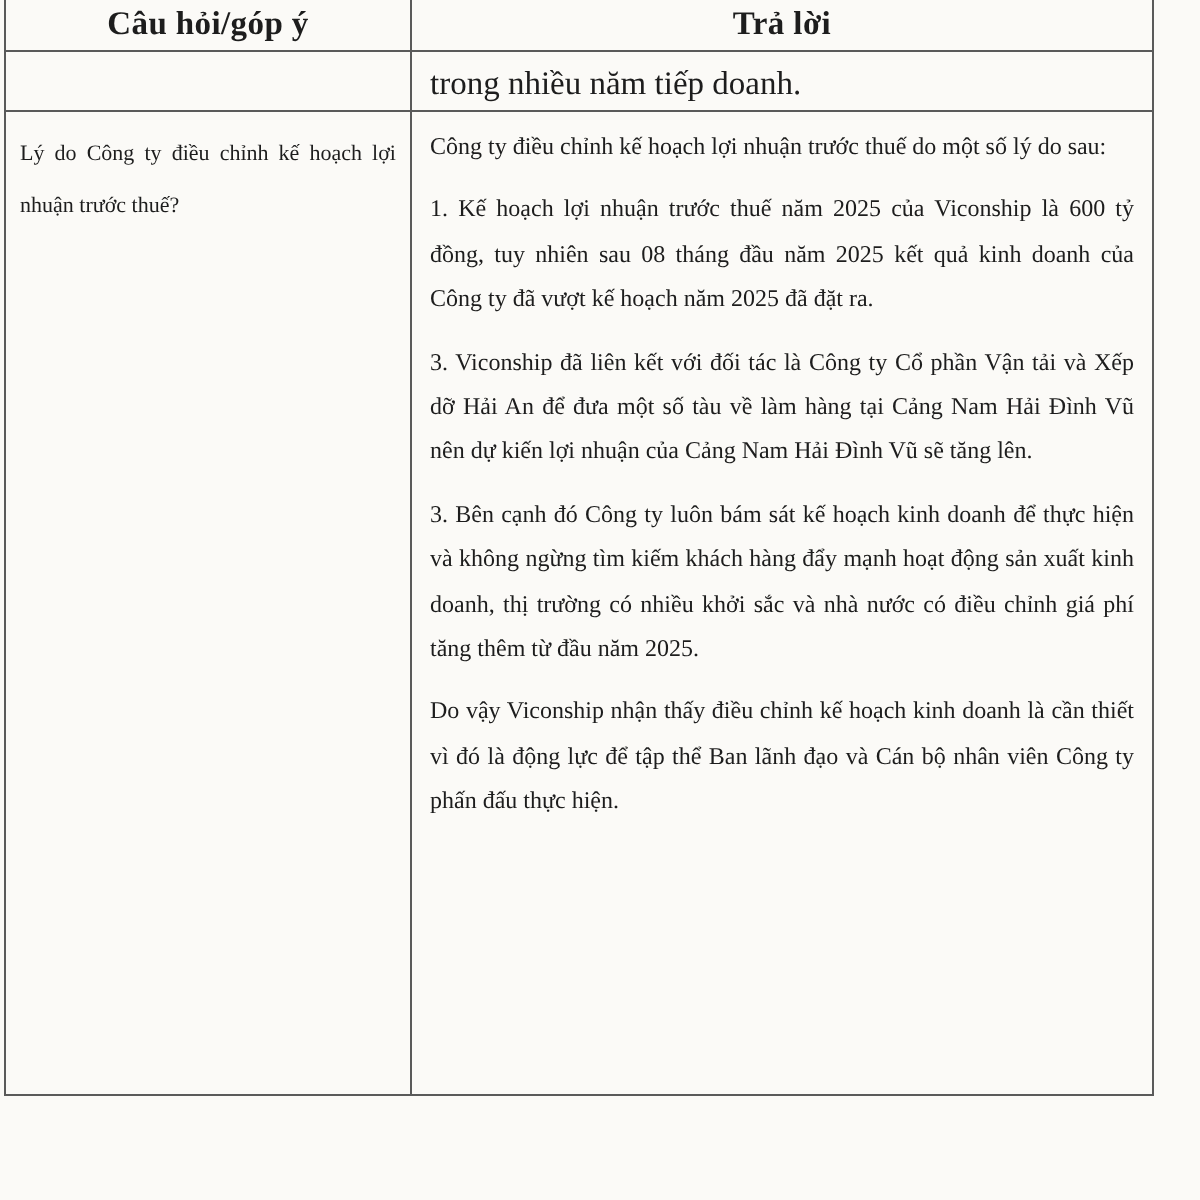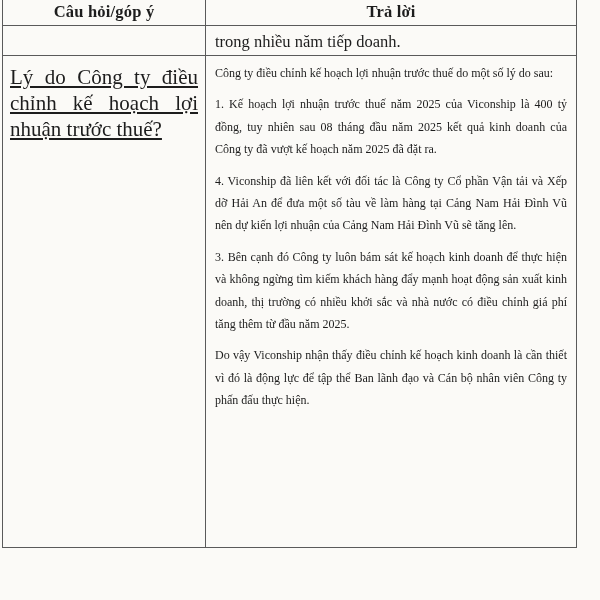--- a/index.html
+++ b/index.html
@@ -66,25 +66,24 @@
   }
   .carry-row .cell-a {
     font-size: 16.5px;
     line-height: 26px;
   }
   .main-row {
     flex: 1 1 auto;
     overflow: hidden;
   }
   .question-text {
-    font-size: 21px;
+    font-size: 11px;
     line-height: 26px;
     text-align: justify;
     padding-top: 4px;
-    text-decoration: underline;
   }
   .answer-paragraph {
     font-size: 12px;
     line-height: 22.4px;
     text-align: justify;
     margin: 0 0 9px 0;
   }
   .answer-paragraph:first-child { margin-top: 3px; }
 </style>
 </head>
@@ -102,21 +101,21 @@
       <div class="cell-q"></div>
       <div class="cell-a">trong nhiều năm tiếp doanh.</div>
     </div>
 
     <div class="row main-row">
       <div class="cell-q">
         <div class="question-text">Lý do Công ty điều chỉnh kế hoạch lợi nhuận trước thuế?</div>
       </div>
       <div class="cell-a">
         <p class="answer-paragraph">Công ty điều chỉnh kế hoạch lợi nhuận trước thuế do một số lý do sau:</p>
-        <p class="answer-paragraph">1. Kế hoạch lợi nhuận trước thuế năm 2025 của Viconship là 400 tỷ đồng, tuy nhiên sau 08 tháng đầu năm 2025 kết quả kinh doanh của Công ty đã vượt kế hoạch năm 2025 đã đặt ra.</p>
-        <p class="answer-paragraph">4. Viconship đã liên kết với đối tác là Công ty Cổ phần Vận tải và Xếp dỡ Hải An để đưa một số tàu về làm hàng tại Cảng Nam Hải Đình Vũ nên dự kiến lợi nhuận của Cảng Nam Hải Đình Vũ sẽ tăng lên.</p>
+        <p class="answer-paragraph">1. Kế hoạch lợi nhuận trước thuế năm 2025 của Viconship là 600 tỷ đồng, tuy nhiên sau 08 tháng đầu năm 2025 kết quả kinh doanh của Công ty đã vượt kế hoạch năm 2025 đã đặt ra.</p>
+        <p class="answer-paragraph">3. Viconship đã liên kết với đối tác là Công ty Cổ phần Vận tải và Xếp dỡ Hải An để đưa một số tàu về làm hàng tại Cảng Nam Hải Đình Vũ nên dự kiến lợi nhuận của Cảng Nam Hải Đình Vũ sẽ tăng lên.</p>
         <p class="answer-paragraph">3. Bên cạnh đó Công ty luôn bám sát kế hoạch kinh doanh để thực hiện và không ngừng tìm kiếm khách hàng đẩy mạnh hoạt động sản xuất kinh doanh, thị trường có nhiều khởi sắc và nhà nước có điều chỉnh giá phí tăng thêm từ đầu năm 2025.</p>
         <p class="answer-paragraph">Do vậy Viconship nhận thấy điều chỉnh kế hoạch kinh doanh là cần thiết vì đó là động lực để tập thể Ban lãnh đạo và Cán bộ nhân viên Công ty phấn đấu thực hiện.</p>
       </div>
     </div>
 
   </div>
 </div>
 
 </body></html>

